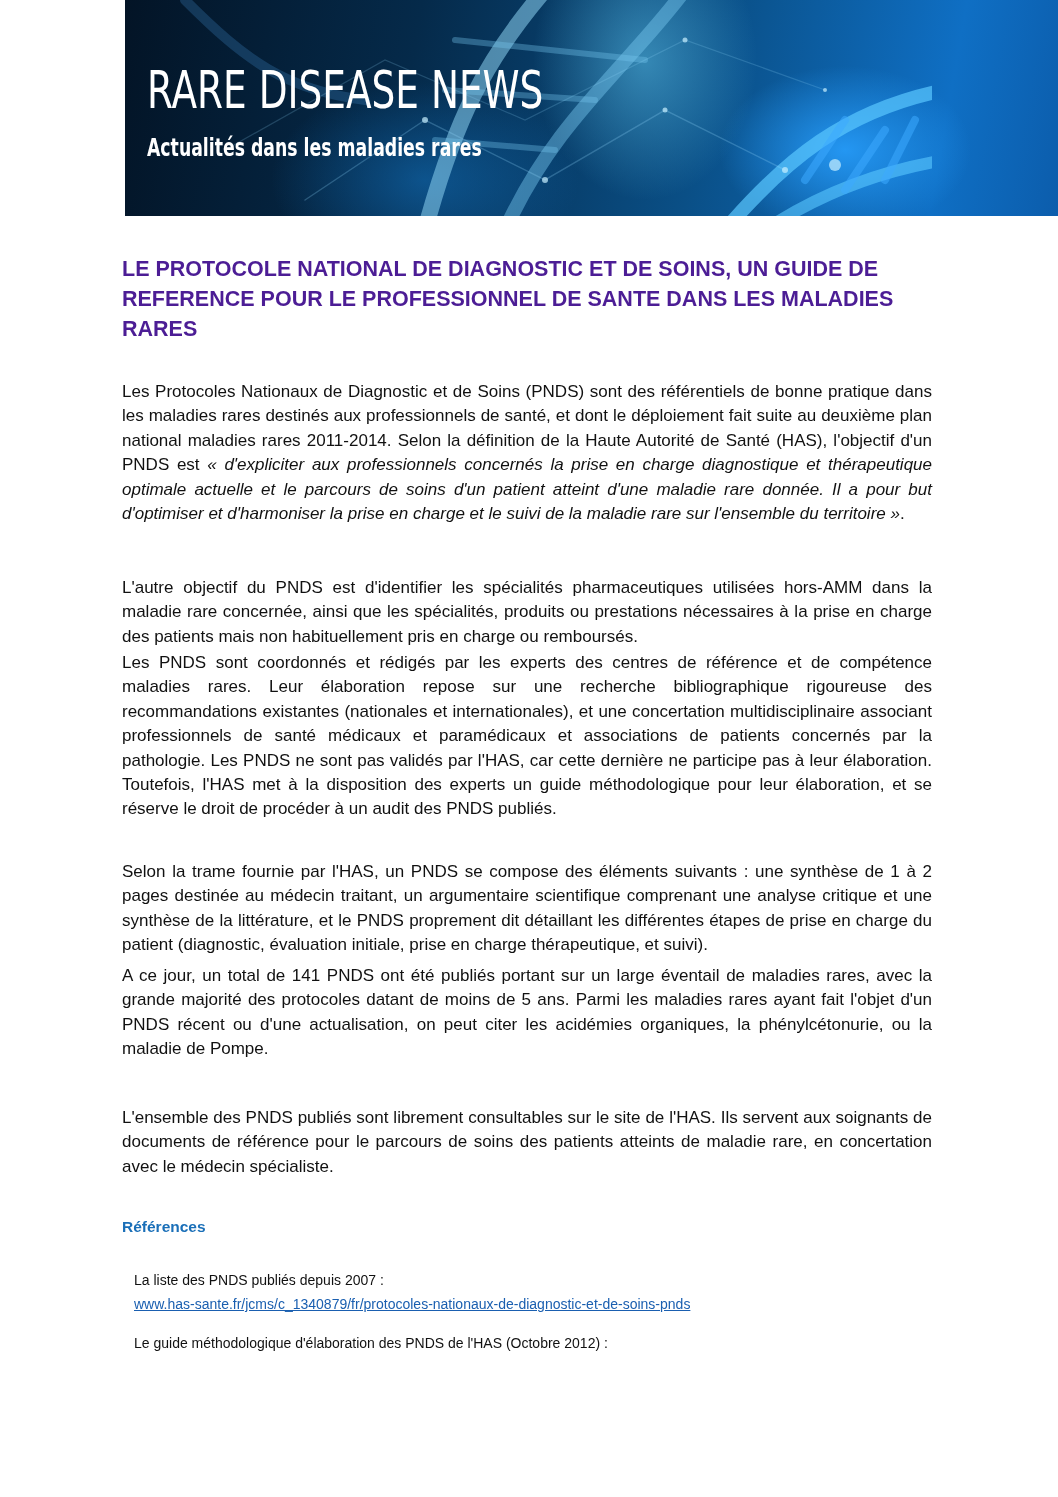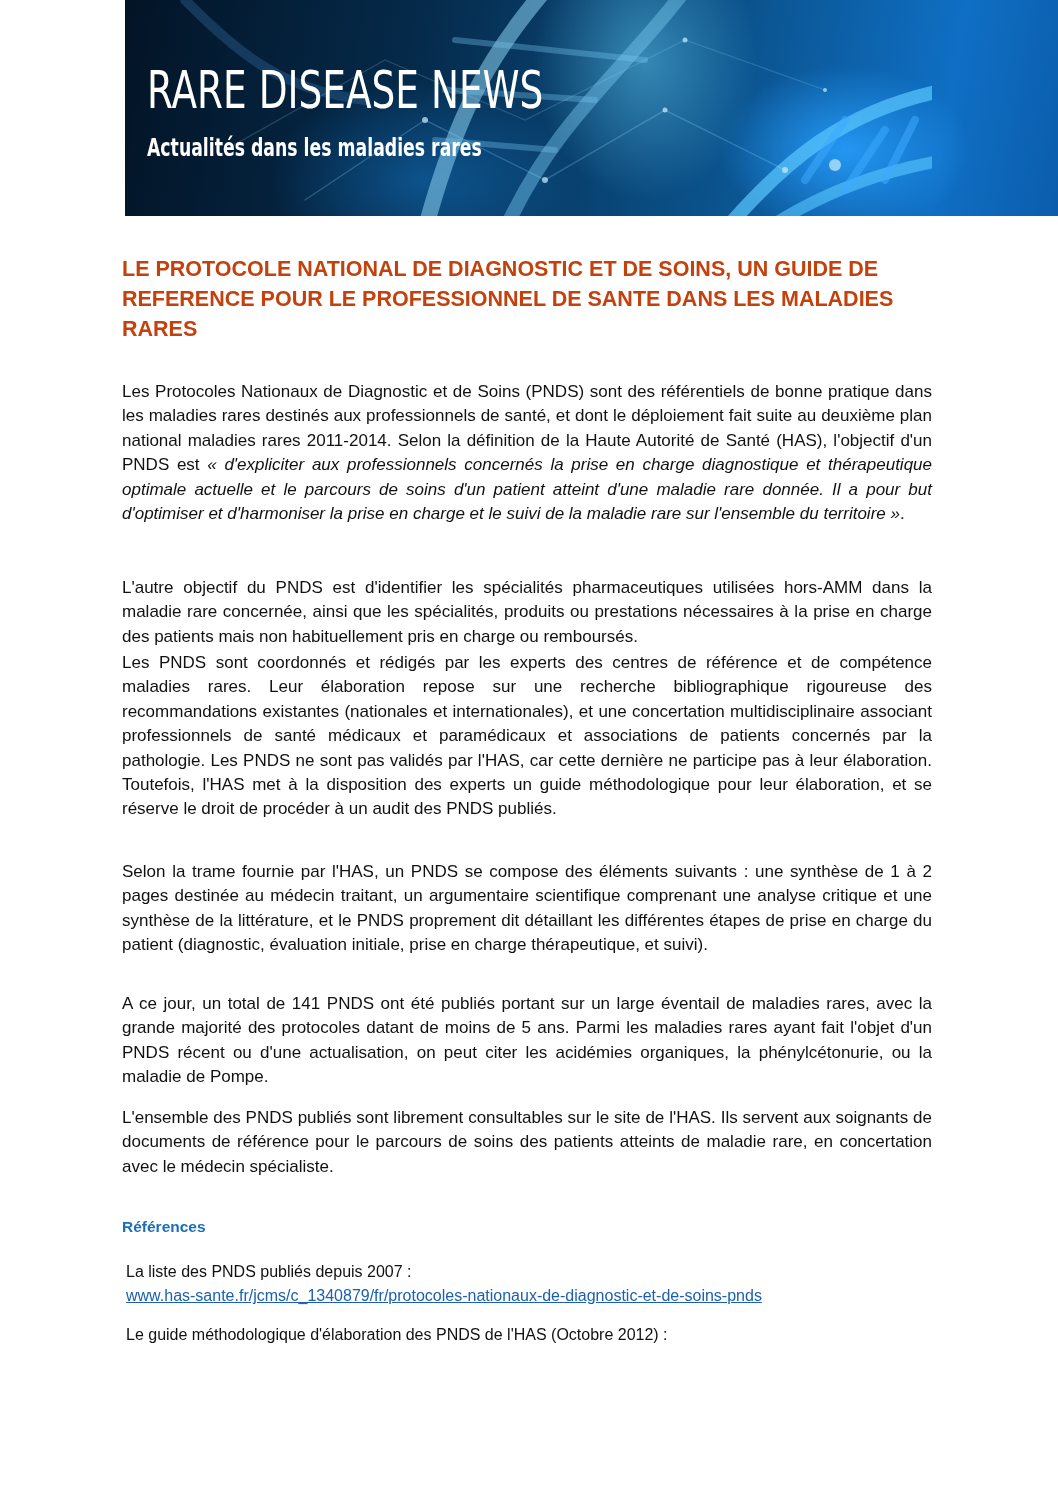--- a/index.html
+++ b/index.html
@@ -26,36 +26,36 @@
     }
     .banner-sub {
       position: absolute; left: 22px; top: 136px;
       font-family: "DejaVu Sans", sans-serif; font-weight: bold;
       font-size: 24px; color: #ffffff;
       transform: scaleX(0.72); transform-origin: left top;
       white-space: nowrap; line-height: 1;
     }
     .headline {
       position: absolute; left: 122px; top: 254px; width: 810px;
-      color: #c2410c; font-weight: bold; font-size: 21.5px; line-height: 30px;
+      color: #4c1d95; font-weight: bold; font-size: 21.5px; line-height: 30px;
       margin: 0;
     }
     .para {
       position: absolute; left: 122px; width: 810px;
       font-size: 17px; line-height: 24.4px; text-align: justify; margin: 0;
       color: #111;
     }
     .para em { font-style: italic; }
     .refs-heading {
       position: absolute; left: 122px; top: 1218px;
       color: #1a6fb8; font-weight: bold; font-size: 15.5px; margin: 0;
     }
     .ref {
       position: absolute; left: 122px; width: 810px;
-      font-size: 16px; line-height: 24.4px; margin: 4px;
+      font-size: 14px; line-height: 24.4px; margin: 12px;
     }
     .ref a { color: #1a5fb0; text-decoration: underline; }
   </style>
 </head>
 <body>
 
 <div class="banner">
   <svg width="807" height="216" viewBox="0 0 807 216">
     <g fill="none" stroke-linecap="round">
       <path d="M420 -10 C 360 60, 330 120, 300 230" stroke="rgba(140,210,240,0.55)" stroke-width="16"></path>
@@ -85,21 +85,21 @@
 <h1 class="headline">LE PROTOCOLE NATIONAL DE DIAGNOSTIC ET DE SOINS, UN GUIDE DE REFERENCE POUR LE PROFESSIONNEL DE SANTE DANS LES MALADIES RARES</h1>
 
 <p class="para" style="top:380px;"><span>Les Protocoles Nationaux de Diagnostic et de Soins (PNDS) sont des référentiels de bonne pratique dans les maladies rares destinés aux professionnels de santé, et dont le déploiement fait suite au deuxième plan national maladies rares 2011-2014. Selon la définition de la Haute Autorité de Santé (HAS), l'objectif d'un PNDS est </span><em>« d'expliciter aux professionnels concernés la prise en charge diagnostique et thérapeutique optimale actuelle et le parcours de soins d'un patient atteint d'une maladie rare donnée. Il a pour but d'optimiser et d'harmoniser la prise en charge et le suivi de la maladie rare sur l'ensemble du territoire »</em><span>.</span></p>
 
 <p class="para" style="top:576px;">L'autre objectif du PNDS est d'identifier les spécialités pharmaceutiques utilisées hors-AMM dans la maladie rare concernée, ainsi que les spécialités, produits ou prestations nécessaires à la prise en charge des patients mais non habituellement pris en charge ou remboursés.</p>
 
 <p class="para" style="top:651px;">Les PNDS sont coordonnés et rédigés par les experts des centres de référence et de compétence maladies rares. Leur élaboration repose sur une recherche bibliographique rigoureuse des recommandations existantes (nationales et internationales), et une concertation multidisciplinaire associant professionnels de santé médicaux et paramédicaux et associations de patients concernés par la pathologie. Les PNDS ne sont pas validés par l'HAS, car cette dernière ne participe pas à leur élaboration. Toutefois, l'HAS met à la disposition des experts un guide méthodologique pour leur élaboration, et se réserve le droit de procéder à un audit des PNDS publiés.</p>
 
 <p class="para" style="top:860px;">Selon la trame fournie par l'HAS, un PNDS se compose des éléments suivants : une synthèse de 1 à 2 pages destinée au médecin traitant, un argumentaire scientifique comprenant une analyse critique et une synthèse de la littérature, et le PNDS proprement dit détaillant les différentes étapes de prise en charge du patient (diagnostic, évaluation initiale, prise en charge thérapeutique, et suivi).</p>
 
-<p class="para" style="top:992px;">A ce jour, un total de 141 PNDS ont été publiés portant sur un large éventail de maladies rares, avec la grande majorité des protocoles datant de moins de 5 ans. Parmi les maladies rares ayant fait l'objet d'un PNDS récent ou d'une actualisation, on peut citer les acidémies organiques, la phénylcétonurie, ou la maladie de Pompe.</p>
+<p class="para" style="top:964px;">A ce jour, un total de 141 PNDS ont été publiés portant sur un large éventail de maladies rares, avec la grande majorité des protocoles datant de moins de 5 ans. Parmi les maladies rares ayant fait l'objet d'un PNDS récent ou d'une actualisation, on peut citer les acidémies organiques, la phénylcétonurie, ou la maladie de Pompe.</p>
 
 <p class="para" style="top:1106px;">L'ensemble des PNDS publiés sont librement consultables sur le site de l'HAS. Ils servent aux soignants de documents de référence pour le parcours de soins des patients atteints de maladie rare, en concertation avec le médecin spécialiste.</p>
 
 <h2 class="refs-heading">Références</h2>
 
 <div class="ref" style="top:1256px;">
   <div>La liste des PNDS publiés depuis 2007 :</div>
   <a href="#">www.has-sante.fr/jcms/c_1340879/fr/protocoles-nationaux-de-diagnostic-et-de-soins-pnds</a>
 </div>
 

